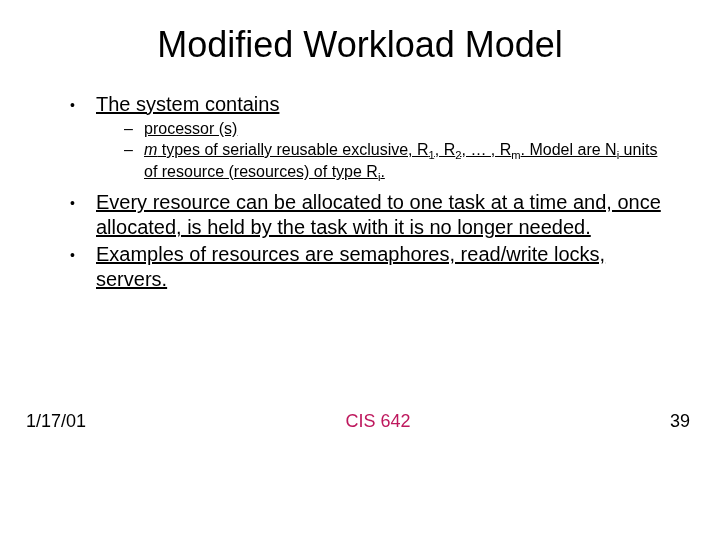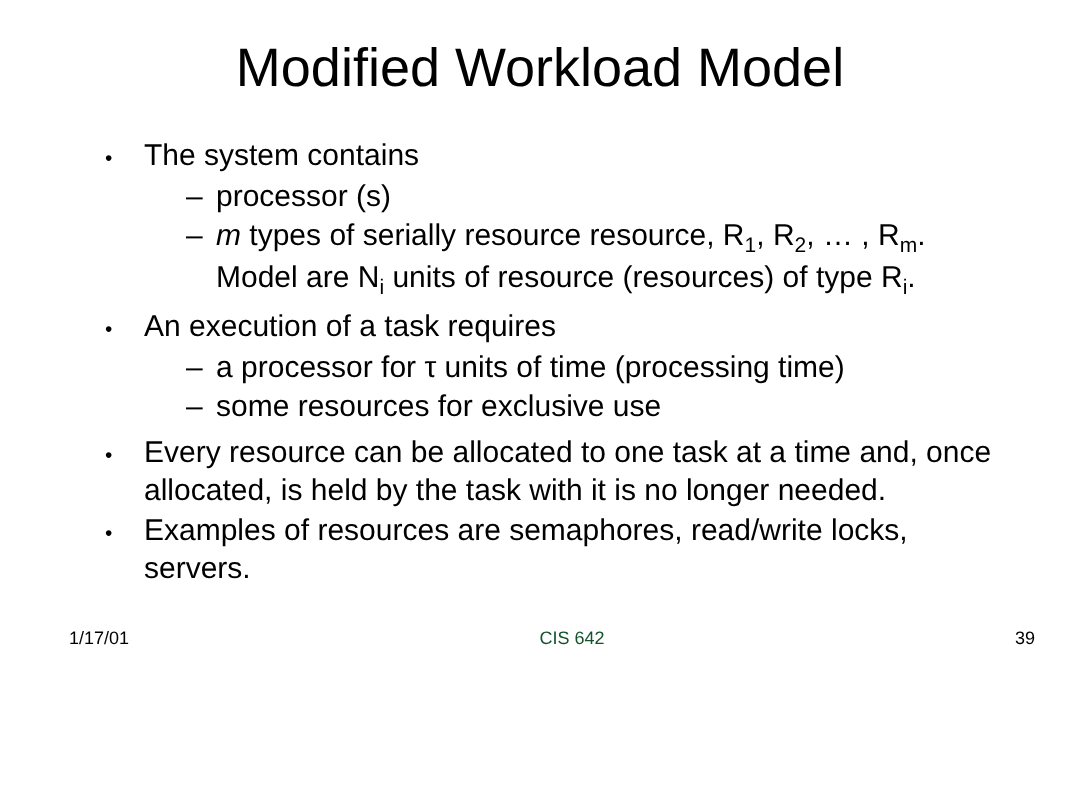--- a/index.html
+++ b/index.html
@@ -29,95 +29,85 @@
     list-style: none;
     margin: 0;
     padding: 0 20px 0 40px;
   }
   ul.bullets > li {
     font-size: 20px;
     line-height: 1.25;
     margin-bottom: 2px;
     position: relative;
     padding-left: 26px;
+    text-decoration: underline;
   }
   ul.bullets > li::before {
     content: "•";
     position: absolute;
     left: 0;
     top: 0;
     font-size: 14px;
     line-height: 26px;
   }
   ul.subs {
     list-style: none;
     margin: 2px 0 6px 0;
     padding: 0 0 0 28px;
   }
   ul.subs > li {
-    font-size: 20px;
+    font-size: 16px;
     line-height: 1.25;
     margin-bottom: 1px;
     position: relative;
     padding-left: 20px;
   }
   ul.subs > li::before {
     content: "–";
     position: absolute;
     left: 0;
     top: 0;
   }
   .footer {
     position: absolute;
     bottom: 24px;
-    left: 46px;
+    left: 26px;
     right: 30px;
-    font-size: 12px;
+    font-size: 18px;
     display: flex;
     justify-content: space-between;
     align-items: baseline;
   }
   .footer .date  { color: #000; }
-  .footer .mid   { color: #14532d; text-align: center; flex: 1; margin-top: 31px; }
+  .footer .mid   { color: #be185d; text-align: center; flex: 1; margin-top: 31px; }
   .footer .page  { color: #000000; }
   sub { font-size: 0.7em; vertical-align: sub; }
   .ital { font-style: italic; }
 </style>
 </head>
 <body>
 
 <div class="slide">
 
   <div class="title">Modified Workload Model</div>
 
   <ul class="bullets">
 
     <li>
       <span>The system contains</span>
       <ul class="subs">
         <li>
           <span>processor (s)</span>
         </li>
         <li>
-          <span class="ital">m</span><span> types of serially resource resource, R</span><sub>1</sub><span>, R</span><sub>2</sub><span>, … , R</span><sub>m</sub><span>. Model are N</span><sub>i</sub><span> units of resource (resources) of type R</span><sub>i</sub><span>.</span>
+          <span class="ital">m</span><span> types of serially reusable exclusive, R</span><sub>1</sub><span>, R</span><sub>2</sub><span>, … , R</span><sub>m</sub><span>. Model are N</span><sub>i</sub><span> units of resource (resources) of type R</span><sub>i</sub><span>.</span>
         </li>
       </ul>
     </li>
 
-    <li>
-      <span>An execution of a task requires</span>
-      <ul class="subs">
-        <li>
-          <span>a processor for </span><span>τ</span><span> units of time (processing time)</span>
-        </li>
-        <li>
-          <span>some resources for exclusive use</span>
-        </li>
-      </ul>
-    </li>
 
     <li>
       <span>Every resource can be allocated to one task at a time and, once allocated, is held by the task with it is no longer needed.</span>
     </li>
 
     <li>
       <span>Examples of resources are semaphores, read/write locks, servers.</span>
     </li>
 
   </ul>

